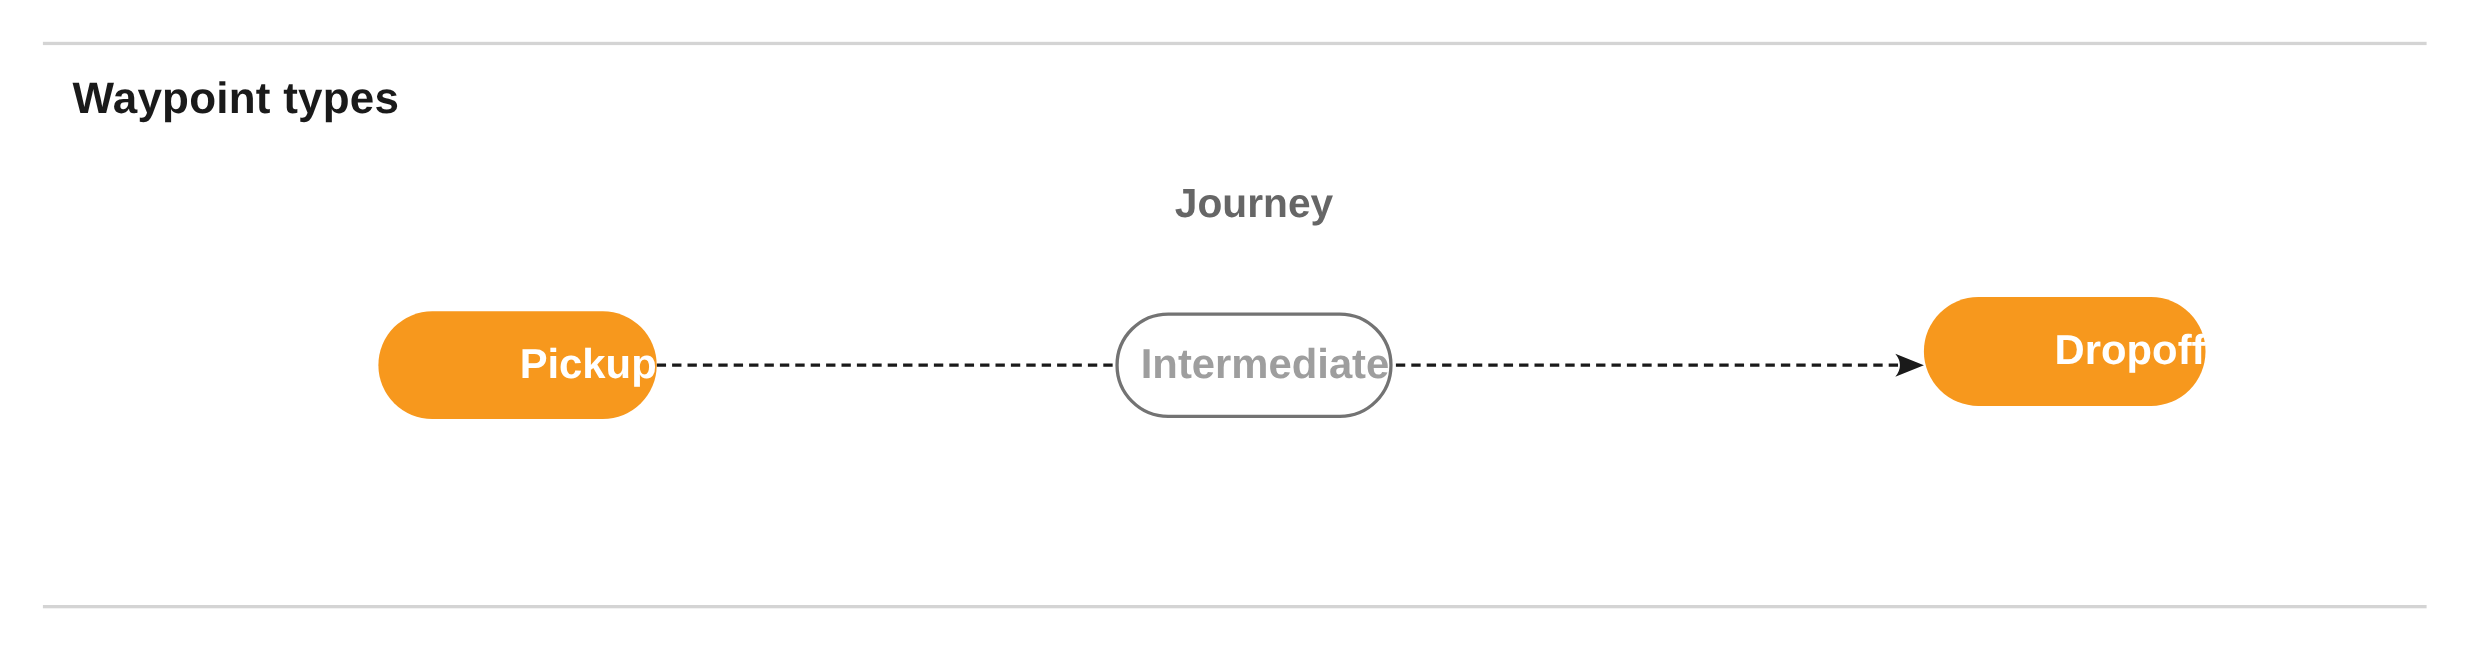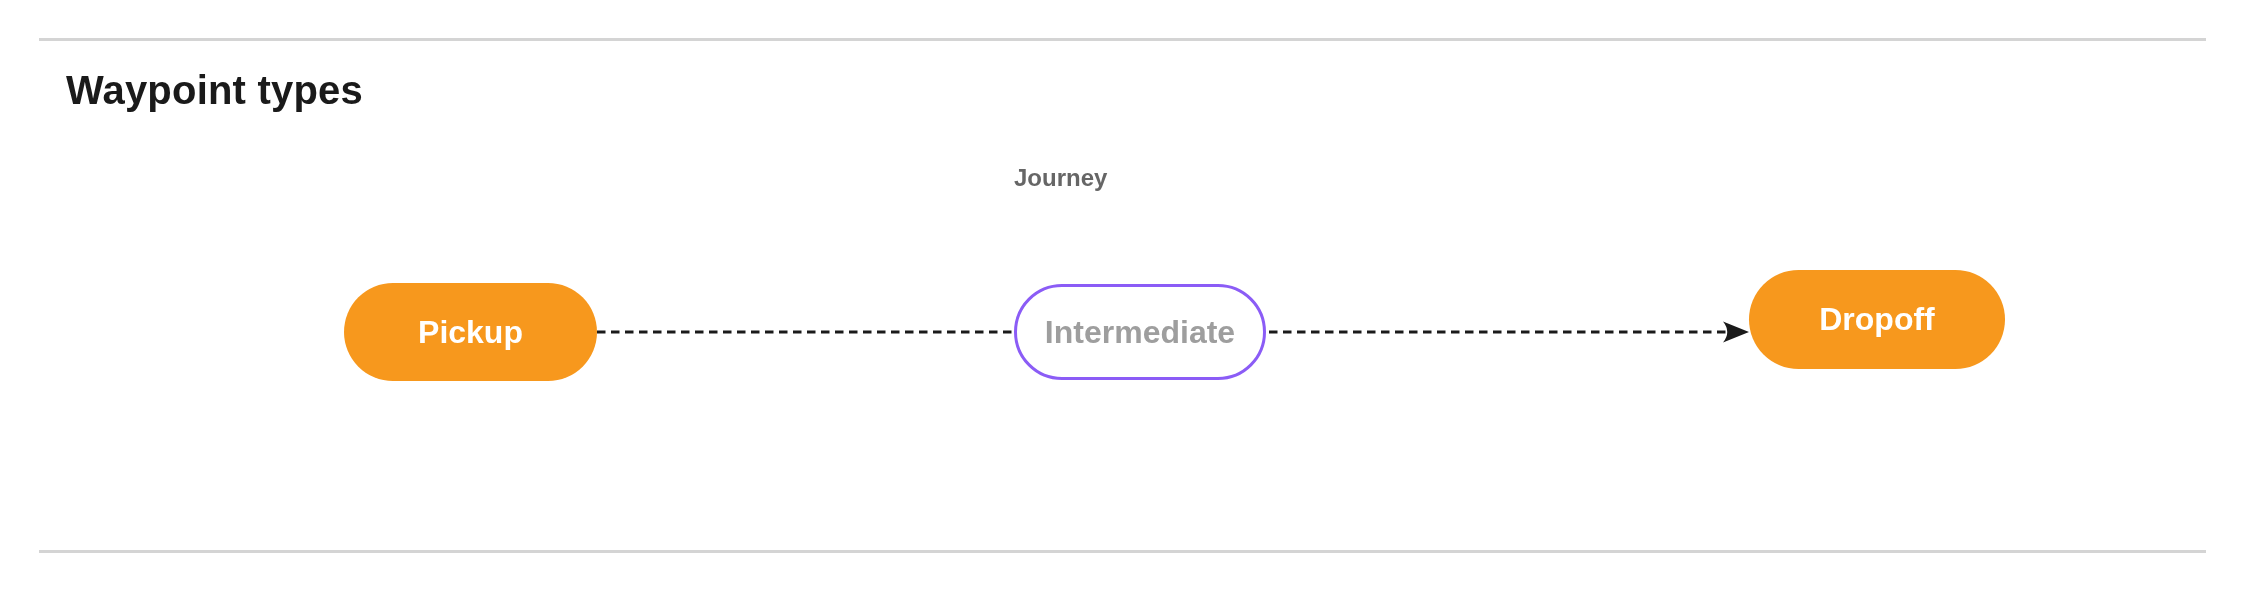--- a/index.html
+++ b/index.html
@@ -33,51 +33,51 @@
     font-weight: 700;
     letter-spacing: 0.2px;
     color: #1a1a1a;
     white-space: nowrap;
   }
   .journey-label {
     position: absolute;
     left: 1014px;
     top: 164px;
     width: 252px;
-    text-align: left;
-    font-size: 24px;
+    text-align: center;
+    font-size: 37px;
     font-weight: 700;
     color: #666666;
   }
   .edge-svg {
     position: absolute;
     left: 0;
     top: 0;
     width: 2245px;
     height: 592px;
     z-index: 1;
   }
   .node {
     position: absolute;
     display: flex;
     align-items: center;
-    justify-content: center;
+    justify-content: flex-end;
     border-radius: 60px;
     font-weight: 700;
-    font-size: 32px;
+    font-size: 38px;
     z-index: 2;
     white-space: nowrap;
   }
   .node.terminal {
     background: #f7981d;
     color: #ffffff;
   }
   .node.via {
     background: #ffffff;
-    border: 3px solid #8b5cf6;
+    border: 3px solid #737373;
     color: #9e9e9e;
   }
   .node-pickup   { left: 344px;  top: 283px; width: 253px; height: 98px; }
   .node-via      { left: 1014px; top: 284px; width: 252px; height: 96px; }
   .node-dropoff  { left: 1749px; top: 270px; width: 256px; height: 99px; }
 </style>
 </head>
 <body>
 
 <div class="stage">

